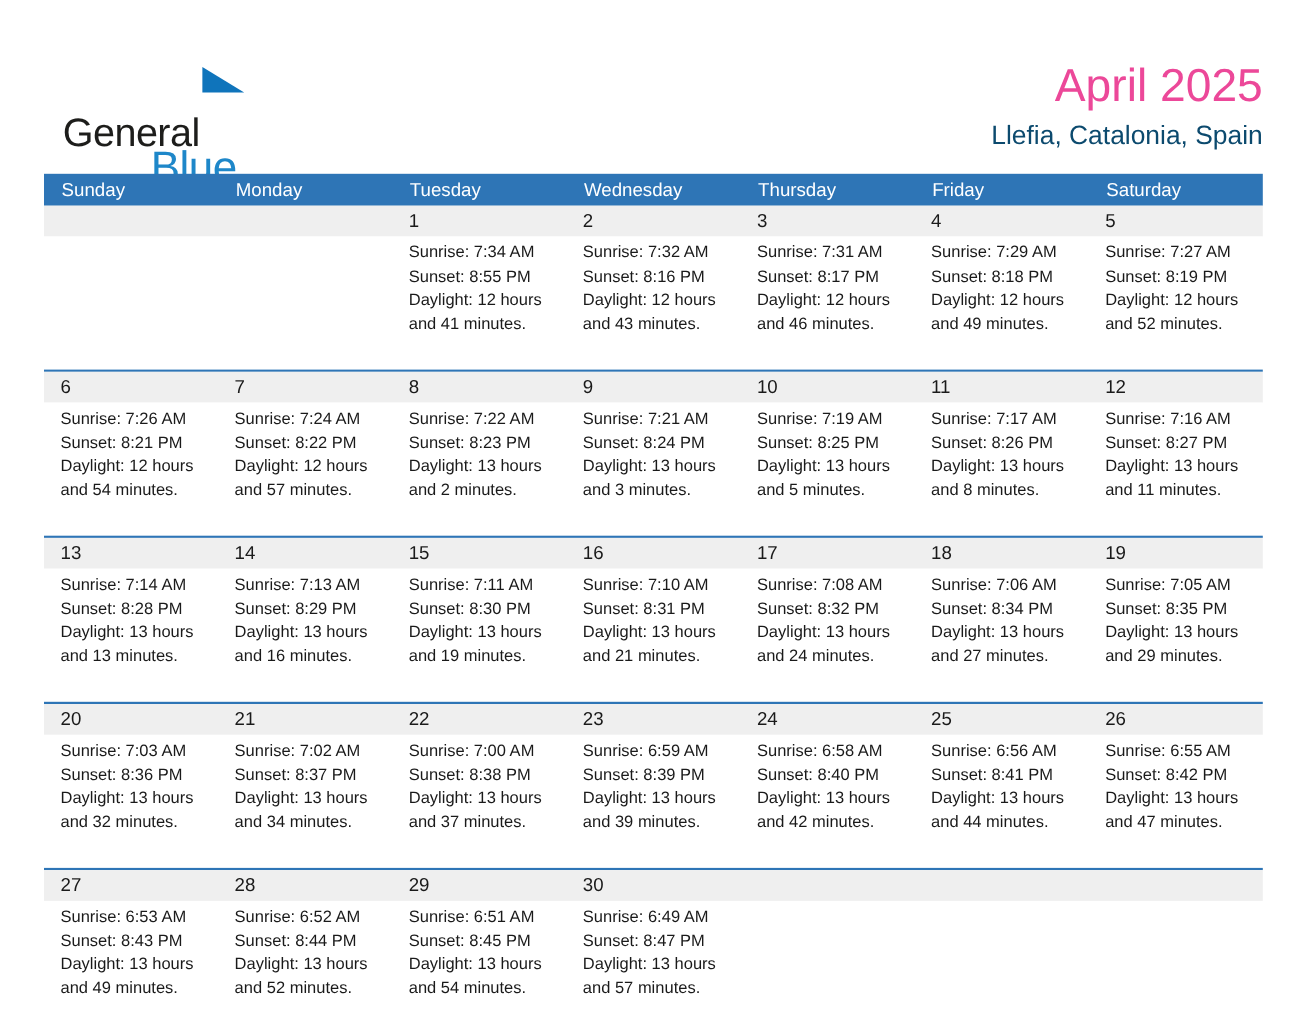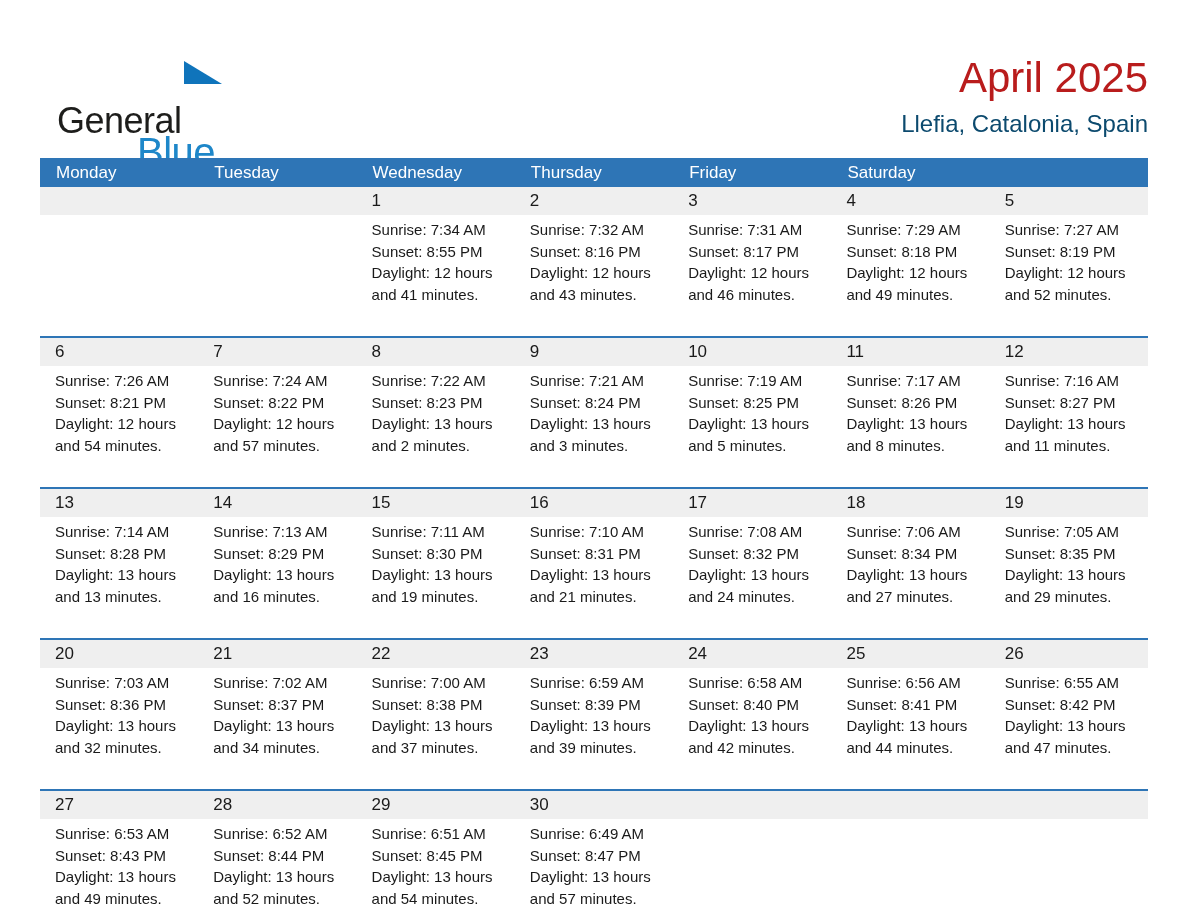--- a/index.html
+++ b/index.html
@@ -7,21 +7,21 @@
   .page { position:relative; width:1188px; height:918px; background:#ffffff; overflow:hidden; }
 
   
   .logo { position:absolute; left:57px; top:57px; }
   .logo-row { display:flex; align-items:flex-start; }
   .logo-general { font-size:36px; line-height:1; color:#1d1d1b; letter-spacing:-0.5px;margin-top:46px; }
   .logo-triangle { width:0; height:0; border-bottom:23px solid #0f74bb; border-right:38px solid transparent; margin-left:2px; margin-top:4px; }
   .logo-blue { font-size:40px; line-height:1; color:#1e87c9; margin-left:80px; margin-top:-7px; letter-spacing:-0.5px; }
 
   .title-block { position:absolute; right:40px; top:55px; text-align:right; }
-  .month-title { font-size:42px; line-height:1.1; color:#b91c1c; }
+  .month-title { font-size:42px; line-height:1.1; color:#ec4899; }
   .location { font-size:24px; line-height:1.2; color:#0c4a6e; margin-top:9px; }
 
   
   .calendar { position:absolute; left:40px; top:158px; width:1108px; }
   .weekday-header { display:grid; grid-template-columns:repeat(7,1fr); background:#2e75b6; height:29px; }
   .weekday { color:#ffffff; font-size:17px; line-height:29px; padding-left:16px; white-space:nowrap; overflow:hidden; }
 
   .week-row { border-top:2px solid #2e75b6; }
   .week-row.first { border-top:none; }
   .day-strip { display:grid; grid-template-columns:repeat(7,1fr); background:#efefef; height:28px; }
@@ -43,20 +43,21 @@
     <div class="logo-blue">Blue</div>
   </div>
 
   <div class="title-block">
     <div class="month-title">April 2025</div>
     <div class="location">Llefia, Catalonia, Spain</div>
   </div>
 
   <div class="calendar">
     <div class="weekday-header">
+      <div class="weekday">Sunday</div>
       <div class="weekday">Monday</div>
       <div class="weekday">Tuesday</div>
       <div class="weekday">Wednesday</div>
       <div class="weekday">Thursday</div>
       <div class="weekday">Friday</div>
       <div class="weekday">Saturday</div>
     </div>
     <div id="calendar-grid">
         <div class="week-row first">
           <div class="day-strip">

